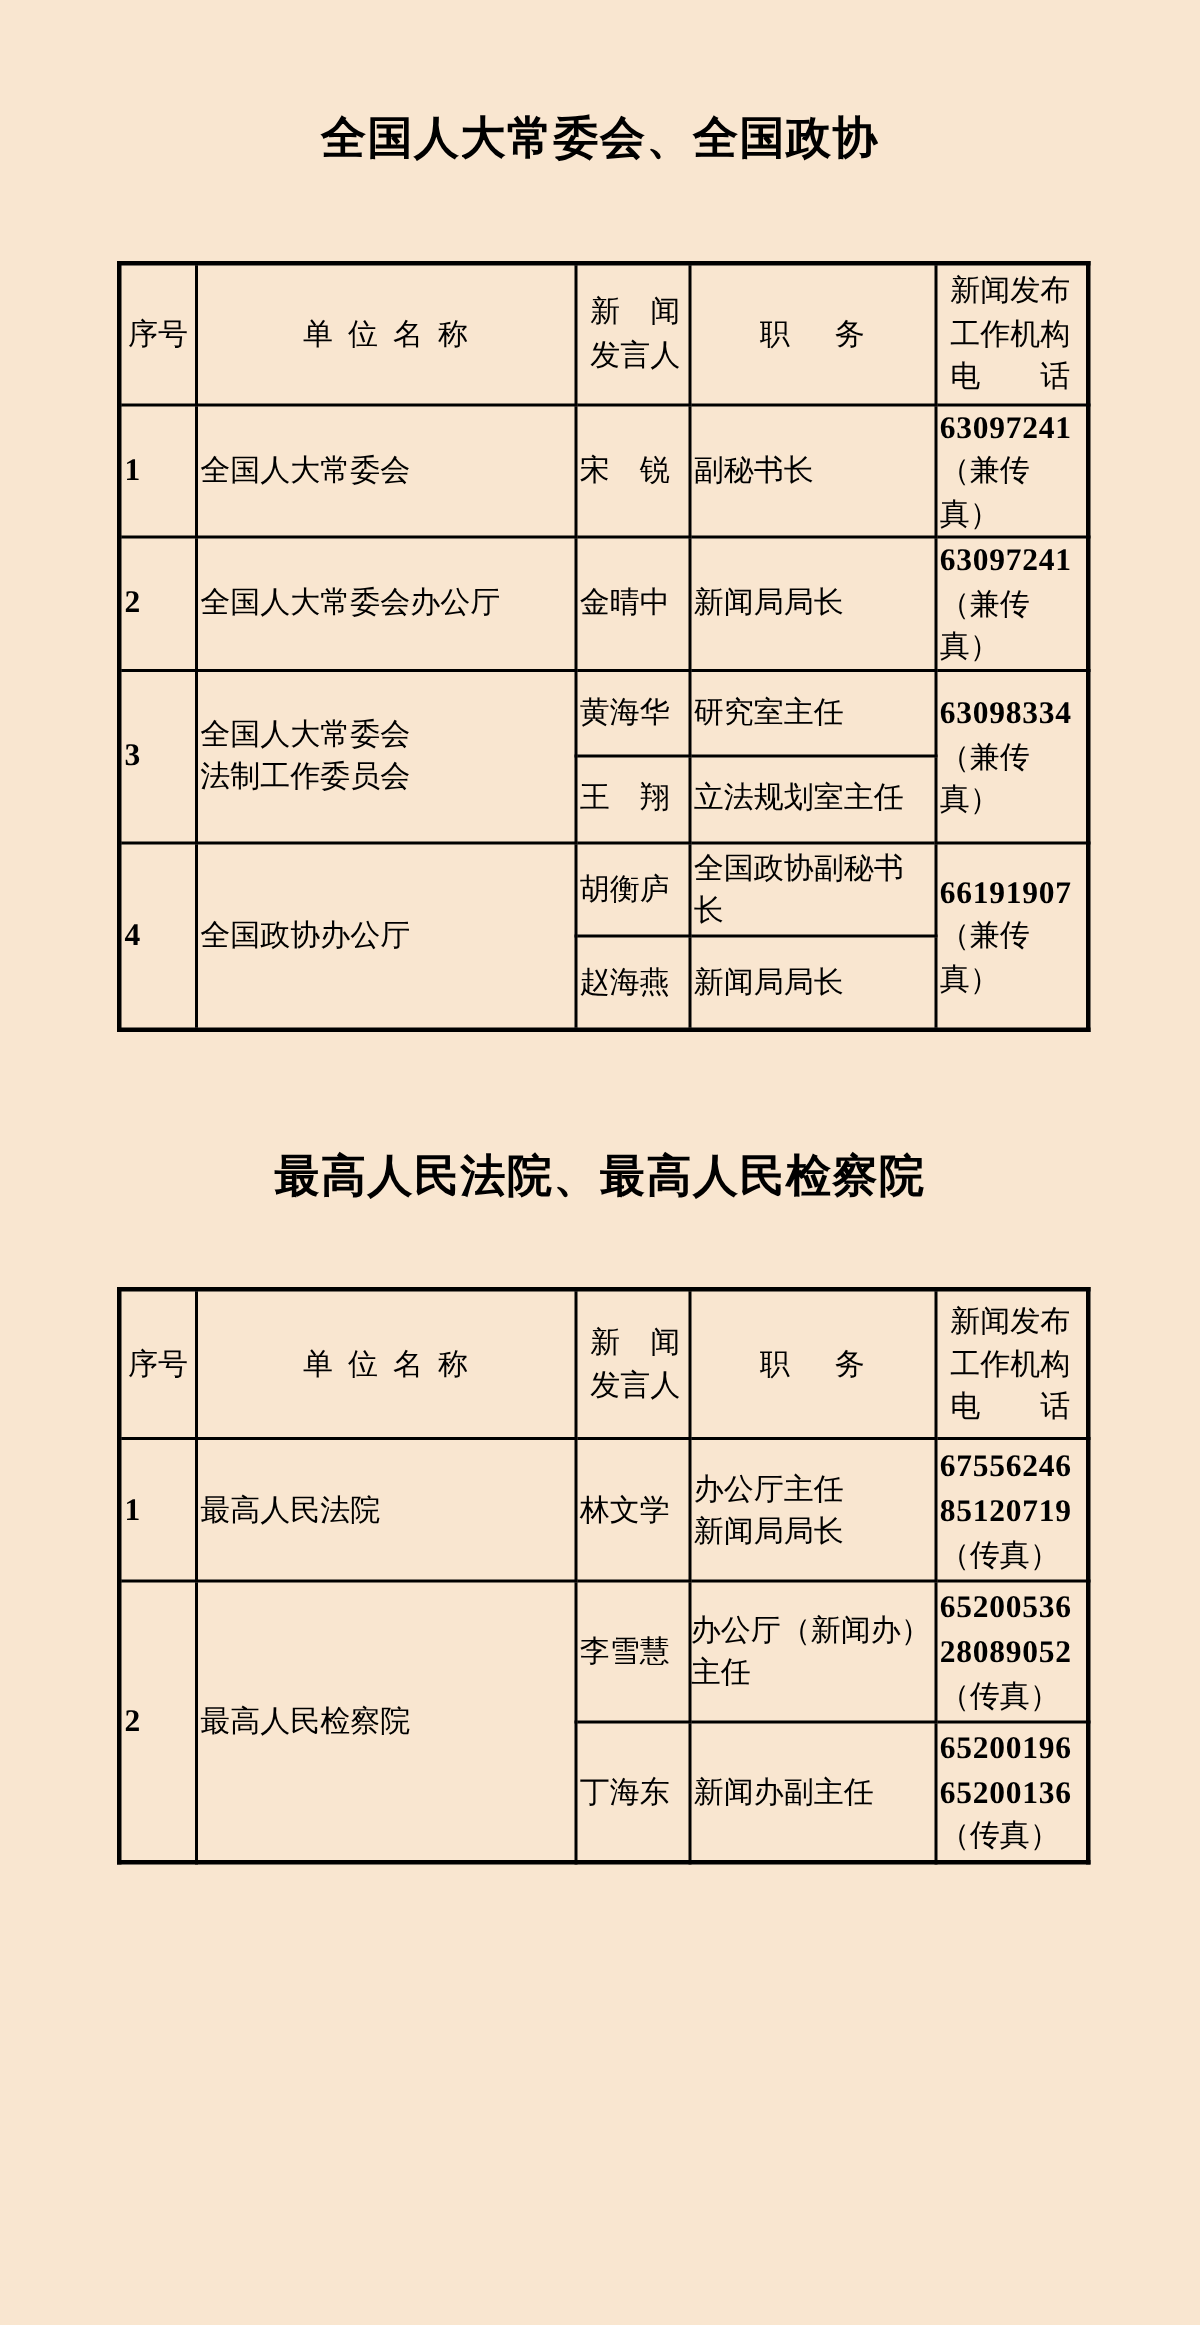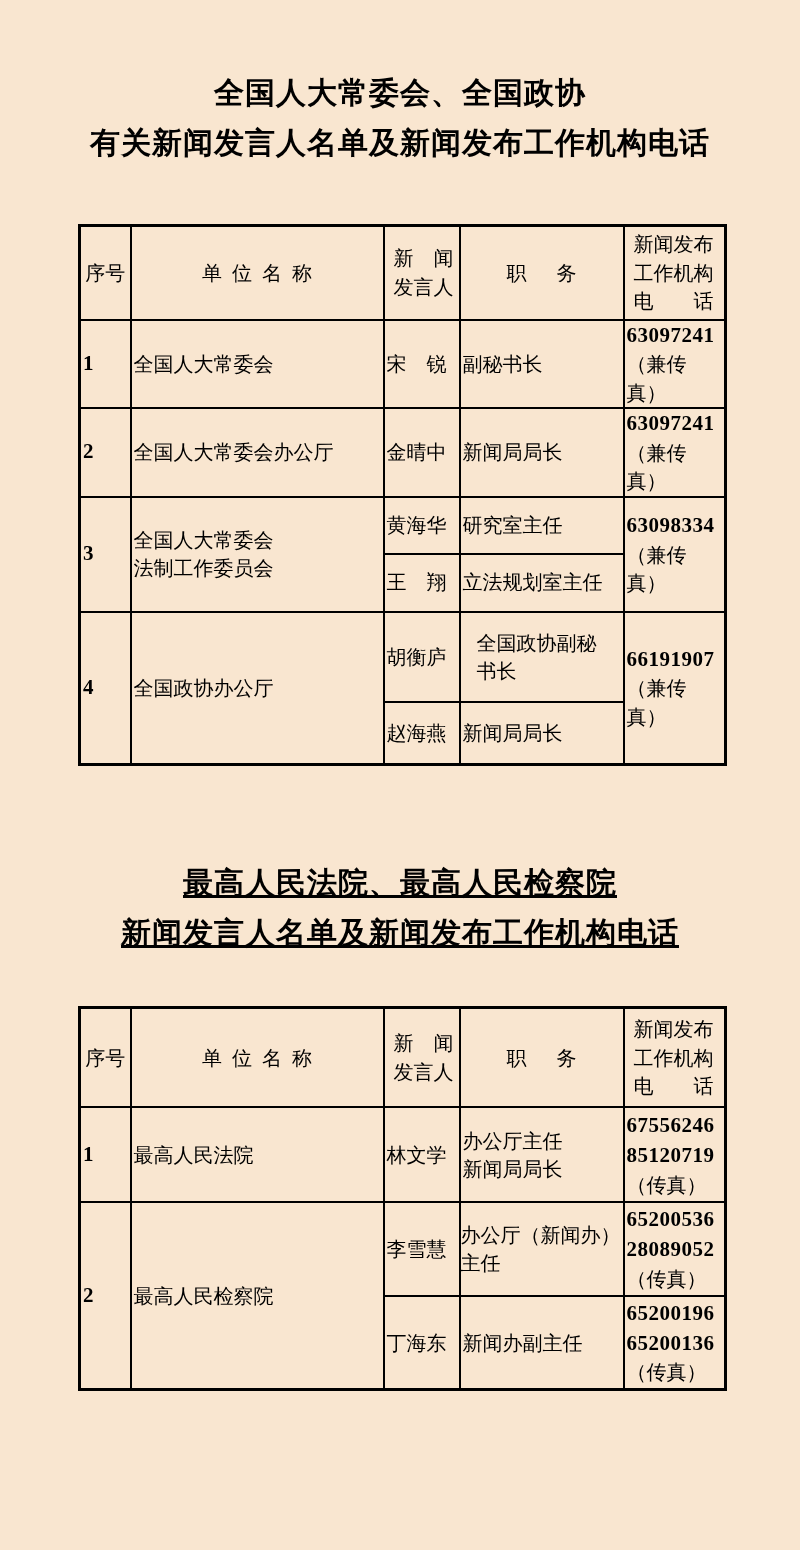--- a/index.html
+++ b/index.html
@@ -12,21 +12,21 @@
     overflow: hidden;
   }
   .title-block {
     text-align: center;
     font-weight: bold;
     font-size: 30px;
     line-height: 50px;
     letter-spacing: 1px;
   }
   #title1 { padding-top: 68px; }
-  #title2 { margin-top: 92px; text-decoration: underline; }
+  #title2 { margin-top: 72px; }
 
   table {
     border-collapse: collapse;
     table-layout: fixed;
     width: 646px;
     margin-left: 78px;
     border: 3px solid #000;
   }
   #table1 { margin-top: 56px; }
   #table2 { margin-top: 48px; }
@@ -44,21 +44,20 @@
   th.left, td.left { text-align: left; padding-left: 9px; }
   .no-cell { font-weight: bold; font-size: 21px; }
   .num { display: block; font-weight: bold; font-size: 21px; letter-spacing: 0.5px; }
   .fax { display: block; font-size: 20px; }
 </style>
 </head>
 <body>
 
 <div class="title-block" id="title1">
   <div>全国人大常委会、全国政协</div>
-  <div>有关新闻发言人名单及新闻发布工作机构电话</div>
 </div>
 
 <table id="table1">
   <colgroup>
     <col style="width:51px">
       <col style="width:253px">
       <col style="width:76px">
       <col style="width:164px">
       <col style="width:102px">
   </colgroup>
@@ -96,33 +95,32 @@
     <td rowspan="2"><span class="num">63098334</span><span class="fax">（兼传真）</span></td>
   </tr>
   <tr style="height:58px">
     <td>王　翔</td>
     <td>立法规划室主任</td>
   </tr>
   <tr style="height:57px">
     <td class="no-cell" rowspan="2">4</td>
     <td rowspan="2">全国政协办公厅</td>
     <td>胡衡庐</td>
-    <td style="padding:16px">全国政协副秘书长</td>
+    <td style="padding:2px">全国政协副秘书长</td>
     <td rowspan="2"><span class="num">66191907</span><span class="fax">（兼传真）</span></td>
   </tr>
   <tr style="height:62px">
     <td>赵海燕</td>
     <td>新闻局局长</td>
   </tr>
 </tbody>
   </table>
 
 <div class="title-block" id="title2">
   <div>最高人民法院、最高人民检察院</div>
-  <div>新闻发言人名单及新闻发布工作机构电话</div>
 </div>
 
 <table id="table2">
   <colgroup>
     <col style="width:51px">
       <col style="width:253px">
       <col style="width:76px">
       <col style="width:164px">
       <col style="width:102px">
   </colgroup>

